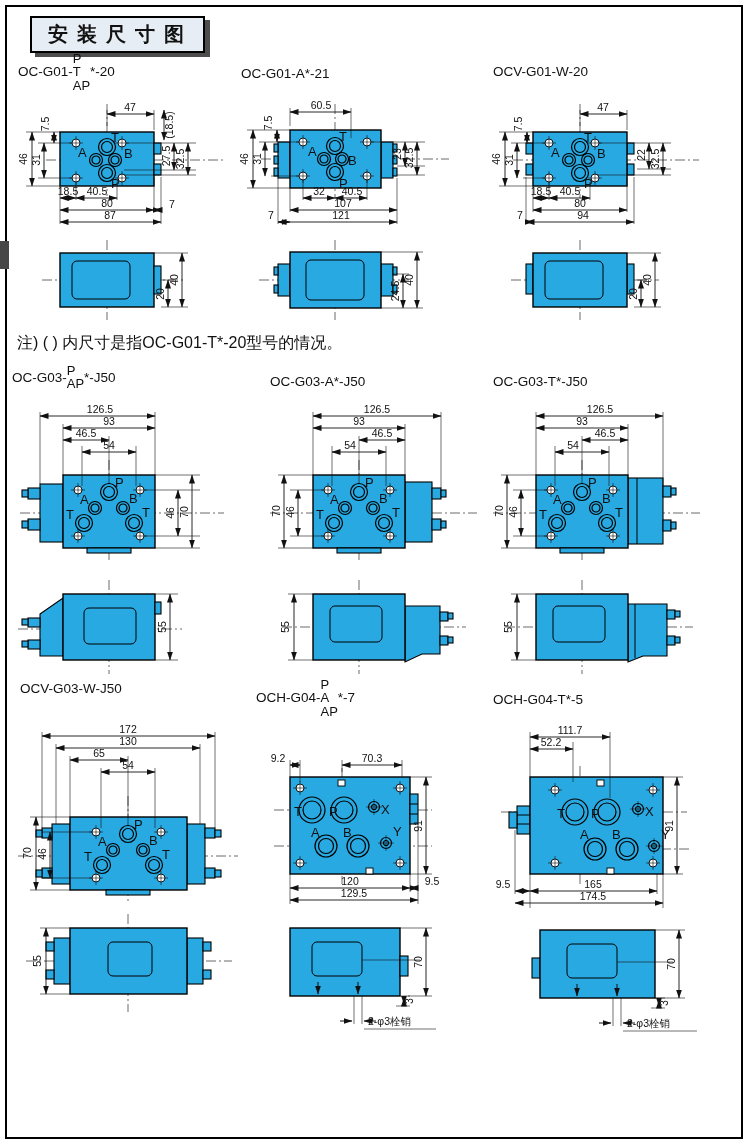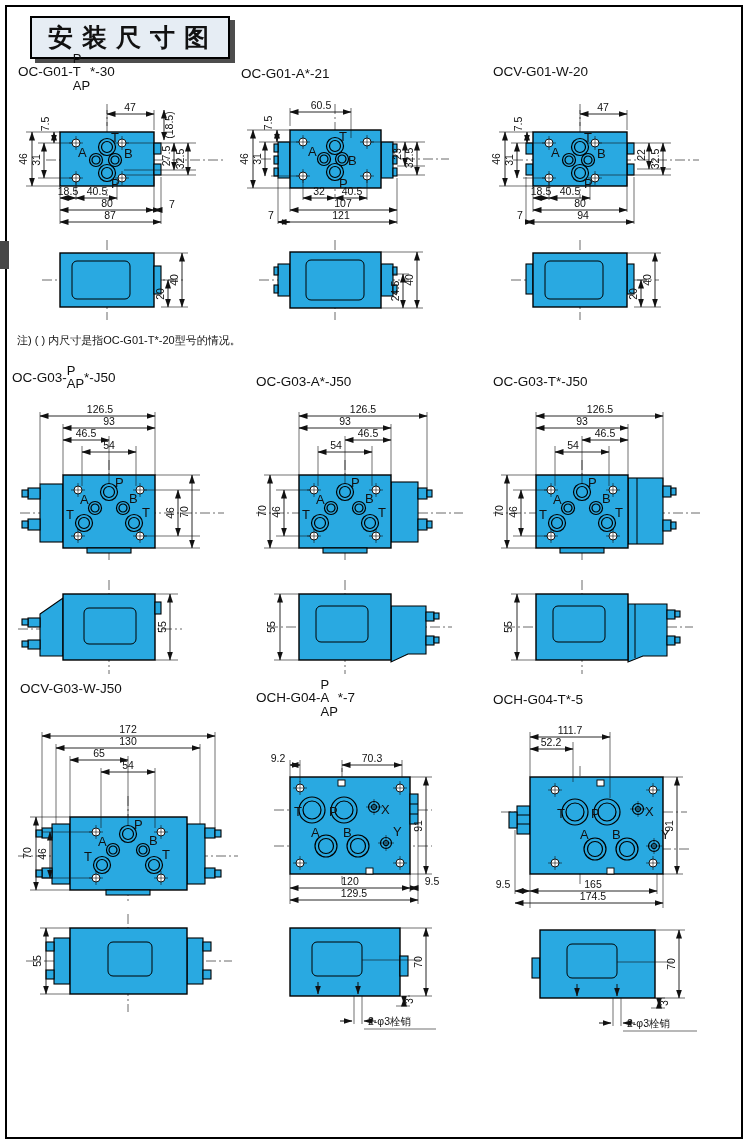--- a/index.html
+++ b/index.html
@@ -1,20 +1,20 @@
 <!DOCTYPE html>
 <html><head>
 <meta charset="utf-8">
 <style>
   html,body{margin:0;padding:0}
   body{width:750px;height:1146px;position:relative;background:#fff;font-family:"Liberation Sans",sans-serif;color:#111;overflow:hidden}
   .frame{position:absolute;left:5px;top:5px;width:738px;height:1134px;border:2px solid #000;box-sizing:border-box}
   .side-tab{position:absolute;left:0;top:241px;width:9px;height:28px;background:#474747}
-  .title-box{position:absolute;left:30px;top:16px;border:2px solid #000;background:#e6edf4;padding:3px 10px 3px 16px;font-size:25px;font-weight:bold;letter-spacing:9px;box-shadow:5px 4px 0 #4d4d4d;white-space:nowrap}
-  .note{position:absolute;left:17px;top:333px;font-size:11px}
+  .title-box{position:absolute;left:30px;top:16px;border:2px solid #000;background:#e6edf4;padding:3px 10px 3px 16px;font-size:20px;font-weight:bold;letter-spacing:9px;box-shadow:5px 4px 0 #4d4d4d;white-space:nowrap}
+  .note{position:absolute;left:17px;top:333px;font-size:16px}
   .cell{position:absolute}
   .model{position:absolute;display:flex;align-items:center;font-size:13.5px;white-space:nowrap}
   .stk{display:flex;flex-direction:column;align-items:flex-start;line-height:1.02;font-size:13px}
   svg.tv{position:absolute;left:0;overflow:visible}
   .bd{fill:#29a9e1;stroke:#000;stroke-width:1.4}
   .bd2{fill:#29a9e1;stroke:#000;stroke-width:1.1}
   .ir{fill:none;stroke:#000;stroke-width:1}
   .ln{stroke:#000;stroke-width:1;fill:none}
   .cl{stroke:#444;stroke-width:.8;stroke-dasharray:10 3 2 3;fill:none}
   .dm{stroke:#111;stroke-width:.9;fill:none;marker-start:url(#aS);marker-end:url(#aE)}
@@ -73,21 +73,21 @@
 <div class="note">注) (  ) 内尺寸是指OC-G01-T*-20型号的情况。</div>
 
 <div class="cell" style="left:12px;top:52px;width:238px;height:276px">
   <div class="model" style="left:6px;top:0">
     <span>OC-G01-</span>
     <span class="stk">
         <span>P</span>
         <span>T</span>
         <span>AP</span>
       </span>
-    <span>*-30</span>
+    <span>*-20</span>
   </div>
   <svg class="tv" style="top:46px" width="238" height="132">
     <line class="cl" x1="34" y1="62" x2="214" y2="62"></line>
       <line class="cl" x1="95" y1="6" x2="95" y2="98"></line>
     <g>
       <rect class="bd" x="48" y="34" width="94" height="54"></rect>
       <rect class="bd2" x="142" y="45" width="7" height="11"></rect>
         <rect class="bd2" x="142" y="66" width="7" height="11"></rect>
     </g>
     <use href="#pL" x="95" y="49"></use>
@@ -395,21 +395,21 @@
     <rect class="bd" x="51" y="22" width="92" height="66"></rect>
       <rect class="bd2" x="143" y="30" width="6" height="12"></rect>
     <rect class="ir" x="72" y="36" width="52" height="36" rx="5"></rect>
     <line class="ex" x1="143" y1="22" x2="166" y2="22"></line>
       <line class="ex" x1="143" y1="88" x2="166" y2="88"></line>
     <line class="dm" x1="158" y1="22" x2="158" y2="88"></line>
       <text class="d" transform="rotate(-90 154 55)" x="154" y="55" text-anchor="middle">55</text>
   </svg>
 </div>
 
-<div class="cell" style="left:248px;top:362px;width:238px;height:314px">
+<div class="cell" style="left:262px;top:362px;width:238px;height:314px">
   <div class="model" style="left:8px;top:12px">
       <span>OC-G03-A*-J50</span>
     </div>
   <svg class="tv" style="top:38px" width="238" height="168">
     <line class="cl" x1="8" y1="113" x2="215" y2="113"></line>
       <line class="cl" x1="97" y1="60" x2="97" y2="162"></line>
     <g>
       <rect class="bd2" x="143" y="82" width="27" height="60"></rect>
         <rect class="bd2" x="170" y="88" width="9" height="11"></rect>
         <rect class="bd2" x="170" y="119" width="9" height="11"></rect>

